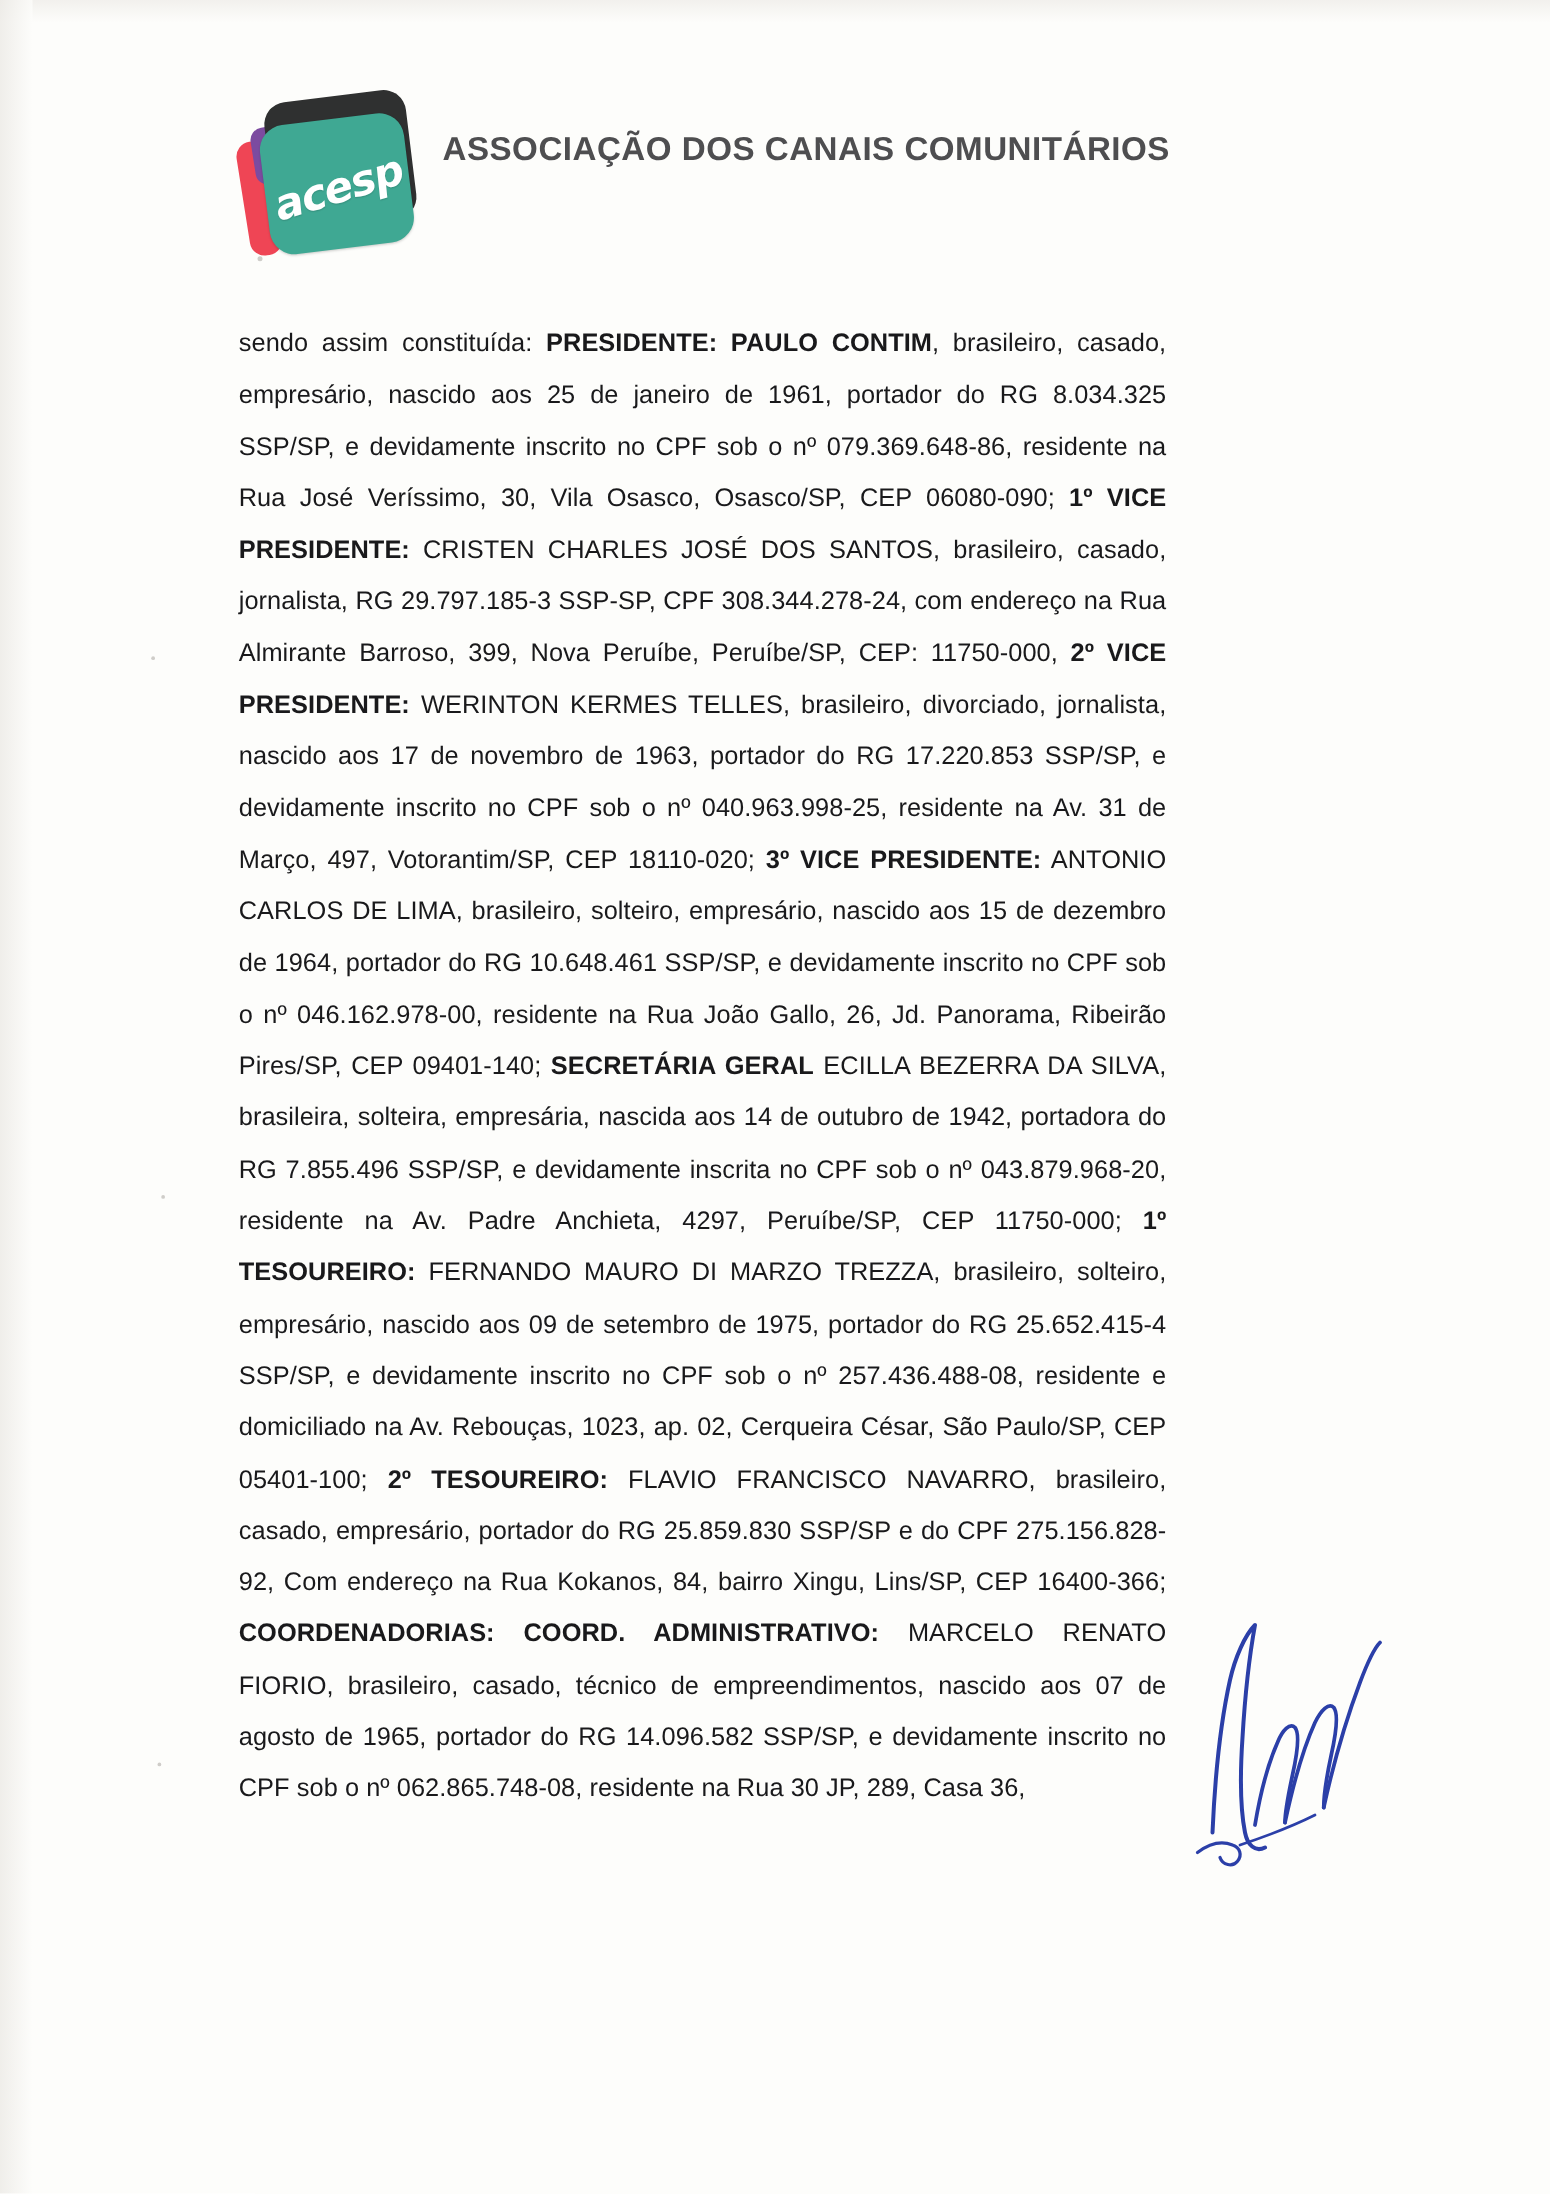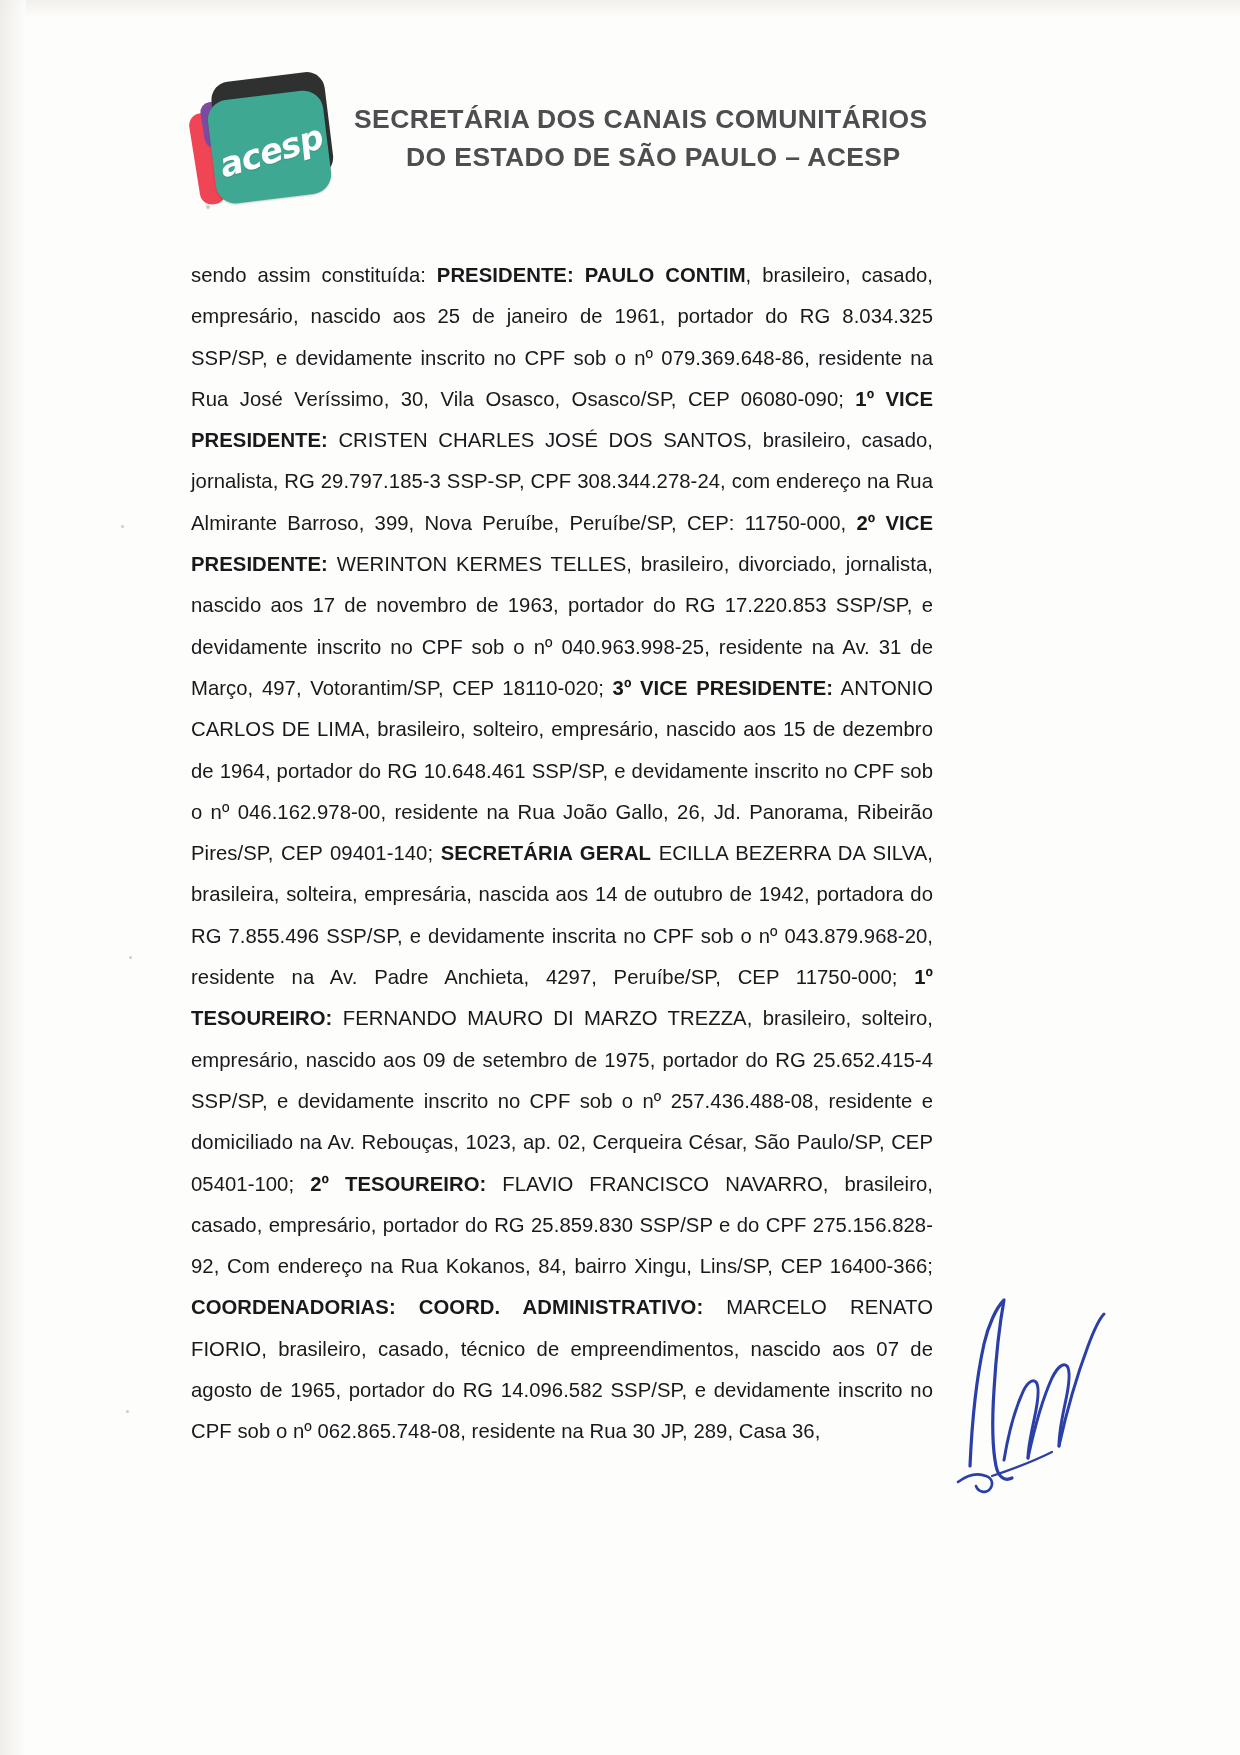--- a/index.html
+++ b/index.html
@@ -185,22 +185,21 @@
         <div class="chip chip-white"></div>
         <div class="chip chip-black"></div>
 
         <div class="logo-darkplate"></div>
         <div class="logo-plate"></div>
         <div class="logo-word">acesp</div>
       </div>
     </div>
 
     <div class="org-title">
-      <span class="line1">SECRETÁRIA DOS CANAIS COMUNITÁRIOS</span>
-      <span class="line2">DO ESTADO DE SÃO PAULO – ACESP</span>
+      <span class="line1">ASSOCIAÇÃO DOS CANAIS COMUNITÁRIOS</span>
     </div>
   </div>
 
   <div class="body-text">
     <p class="para">sendo assim constituída: <b>PRESIDENTE: PAULO CONTIM</b>, brasileiro, casado, empresário, nascido aos 25 de janeiro de 1961, portador do RG 8.034.325 SSP/SP, e devidamente inscrito no CPF sob o nº 079.369.648-86, residente na Rua José Veríssimo, 30, Vila Osasco, Osasco/SP, CEP 06080-090; <b>1º VICE PRESIDENTE:</b> CRISTEN CHARLES JOSÉ DOS SANTOS, brasileiro, casado, jornalista, RG 29.797.185-3 SSP-SP, CPF 308.344.278-24, com endereço na Rua Almirante Barroso, 399, Nova Peruíbe, Peruíbe/SP, CEP: 11750-000, <b>2º VICE PRESIDENTE:</b> WERINTON KERMES TELLES, brasileiro, divorciado, jornalista, nascido aos 17 de novembro de 1963, portador do RG 17.220.853 SSP/SP, e devidamente inscrito no CPF sob o nº 040.963.998-25, residente na Av. 31 de Março, 497, Votorantim/SP, CEP 18110-020; <b>3º VICE PRESIDENTE:</b> ANTONIO CARLOS DE LIMA, brasileiro, solteiro, empresário, nascido aos 15 de dezembro de 1964, portador do RG 10.648.461 SSP/SP, e devidamente inscrito no CPF sob o nº 046.162.978-00, residente na Rua João Gallo, 26, Jd. Panorama, Ribeirão Pires/SP, CEP 09401-140; <b>SECRETÁRIA GERAL</b> ECILLA BEZERRA DA SILVA, brasileira, solteira, empresária, nascida aos 14 de outubro de 1942, portadora do RG 7.855.496 SSP/SP, e devidamente inscrita no CPF sob o nº 043.879.968-20, residente na Av. Padre Anchieta, 4297, Peruíbe/SP, CEP 11750-000; <b>1º TESOUREIRO:</b> FERNANDO MAURO DI MARZO TREZZA, brasileiro, solteiro, empresário, nascido aos 09 de setembro de 1975, portador do RG 25.652.415-4 SSP/SP, e devidamente inscrito no CPF sob o nº 257.436.488-08, residente e domiciliado na Av. Rebouças, 1023, ap. 02, Cerqueira César, São Paulo/SP, CEP 05401-100; <b>2º TESOUREIRO:</b> FLAVIO FRANCISCO NAVARRO, brasileiro, casado, empresário, portador do RG 25.859.830 SSP/SP e do CPF 275.156.828-92, Com endereço na Rua Kokanos, 84, bairro Xingu, Lins/SP, CEP 16400-366; <b>COORDENADORIAS: COORD. ADMINISTRATIVO:</b> MARCELO RENATO FIORIO, brasileiro, casado, técnico de empreendimentos, nascido aos 07 de agosto de 1965, portador do RG 14.096.582 SSP/SP, e devidamente inscrito no CPF sob o nº 062.865.748-08, residente na Rua 30 JP, 289, Casa 36,</p>
   </div>
 
   <div class="signature">
     <svg width="220" height="240" viewBox="0 0 220 240" xmlns="http://www.w3.org/2000/svg">
       <g fill="none" stroke="#2b3fa8" stroke-linecap="round" stroke-linejoin="round">

